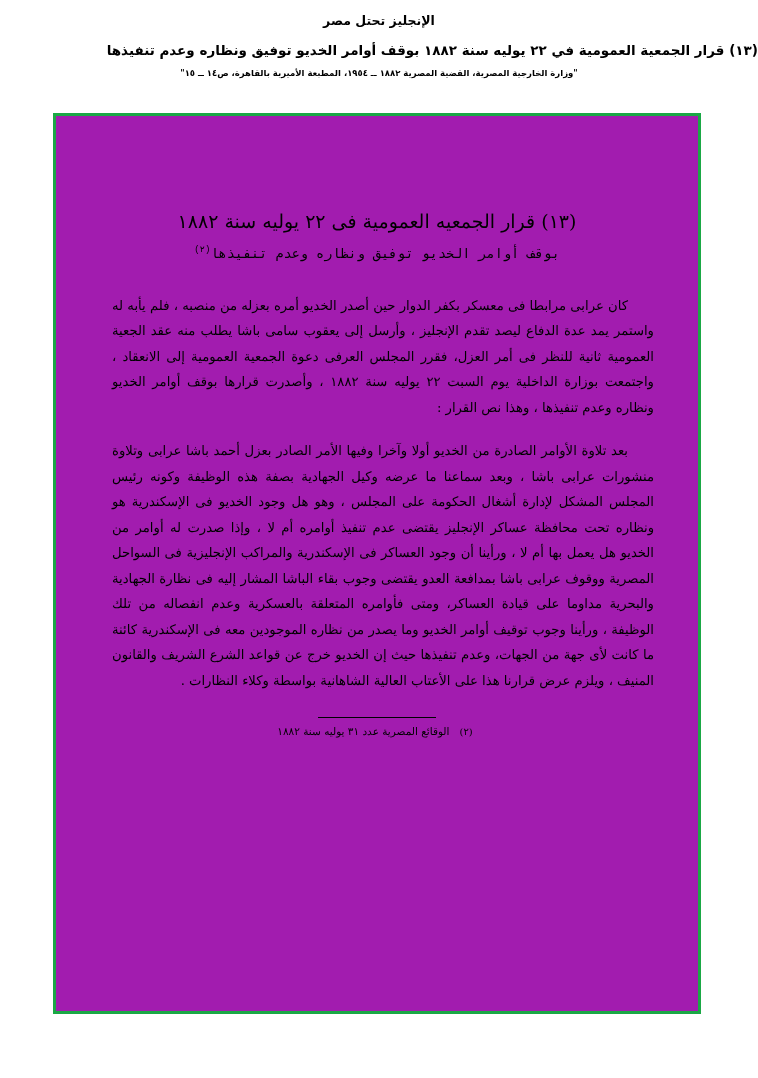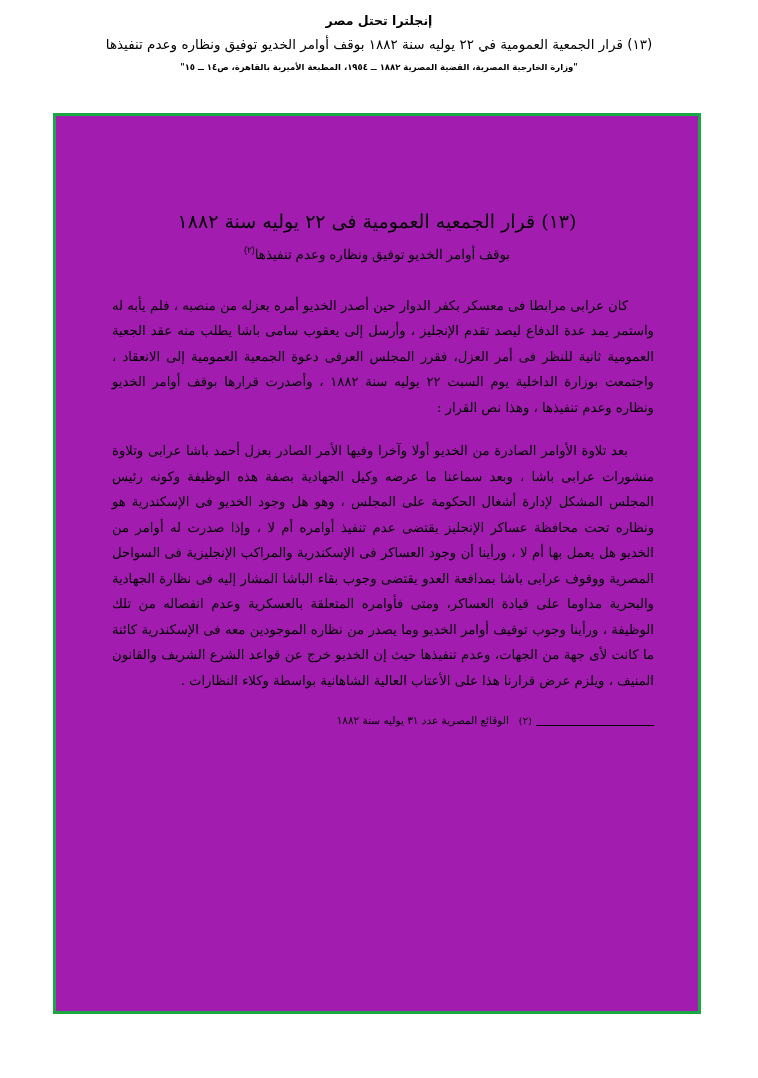--- a/index.html
+++ b/index.html
@@ -32,25 +32,26 @@
   .top-title {
     font-family: "DejaVu Sans", sans-serif;
     font-weight: bold;
     font-size: 12.5px;
     letter-spacing: 0px;
     line-height: 18px;
     direction: rtl;
   }
   .top-subtitle {
     font-family: "DejaVu Sans", sans-serif;
-    font-weight: normal;
+    font-weight: bold;
     font-size: 13.5px;
     line-height: 20px;
-    margin-top: 4px;
+    margin-top: 10px;
     direction: rtl;
+    text-align: right;
   }
   .top-source {
     font-family: "DejaVu Sans", sans-serif;
     font-weight: bold;
     font-size: 8.5px;
     line-height: 14px;
     margin-top: 6px;
     direction: rtl;
   }
   
@@ -77,21 +78,21 @@
     text-align: center;
     font-size: 19px;
     line-height: 30px;
     font-family: "DejaVu Serif", serif;
     margin-bottom: 2px;
   }
   .doc-subtitle {
     text-align: center;
     font-size: 13.5px;
     line-height: 24px;
-    font-family: Liberation Sans, sans-serif;
+    font-family: Liberation Mono, monospace;
     margin-bottom: 26px;
   }
   .doc-subtitle sup {
     font-size: 9px;
   }
   .para {
     font-family: "DejaVu Serif", serif;
     font-size: 13.2px;
     line-height: 25.5px;
     text-align: justify;
@@ -114,31 +115,31 @@
     line-height: 18px;
     text-align: right;
     padding-right: 4px;
   }
   .footnote .fn-num {
     font-size: 10px;
   }
   .footnote-wrap {
     margin-top: 10px;
     display: flex;
-    flex-direction: row;
-    align-items: flex-end;
+    flex-direction: column;
+    align-items: center;
   }
 </style>
 </head>
 <body>
 
 <div class="page">
 
   <div class="top-header">
-    <div class="top-title">إنجلترا تحتل مصر</div>
+    <div class="top-title">الإنجليز تحتل مصر</div>
     <div class="top-subtitle">(١٣) قرار الجمعية العمومية في ٢٢ يوليه سنة ١٨٨٢ بوقف أوامر الخديو توفيق ونظاره وعدم تنفيذها</div>
     <div class="top-source">"وزارة الخارجية المصرية، القضية المصرية ١٨٨٢ ــ ١٩٥٤، المطبعة الأميرية بالقاهرة، ص١٤ ــ ١٥"</div>
   </div>
 
   <div class="frame">
 
     <div class="doc">
 
       <div class="doc-title">(١٣) قرار الجمعيه العمومية فى ٢٢ يوليه سنة ١٨٨٢</div>
 

